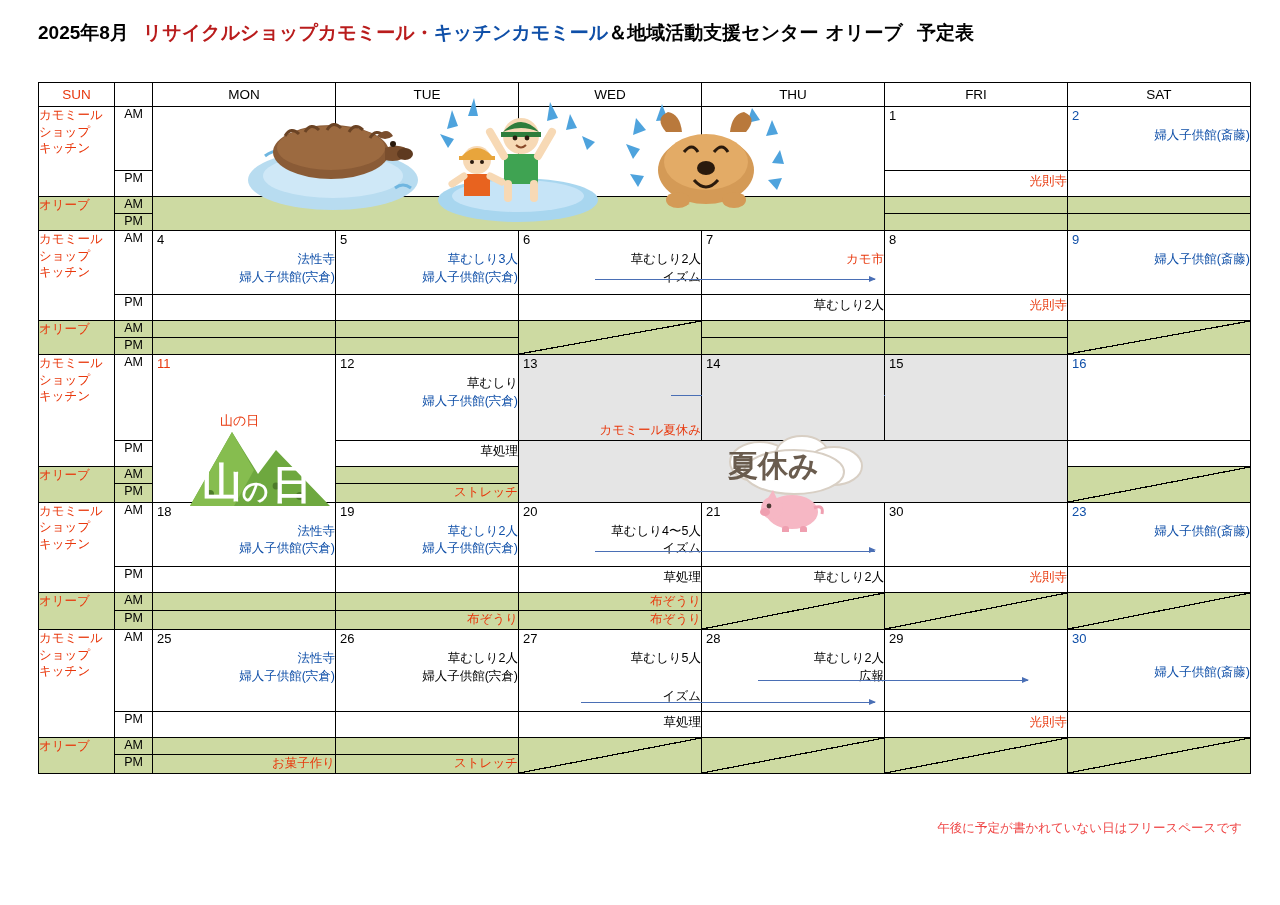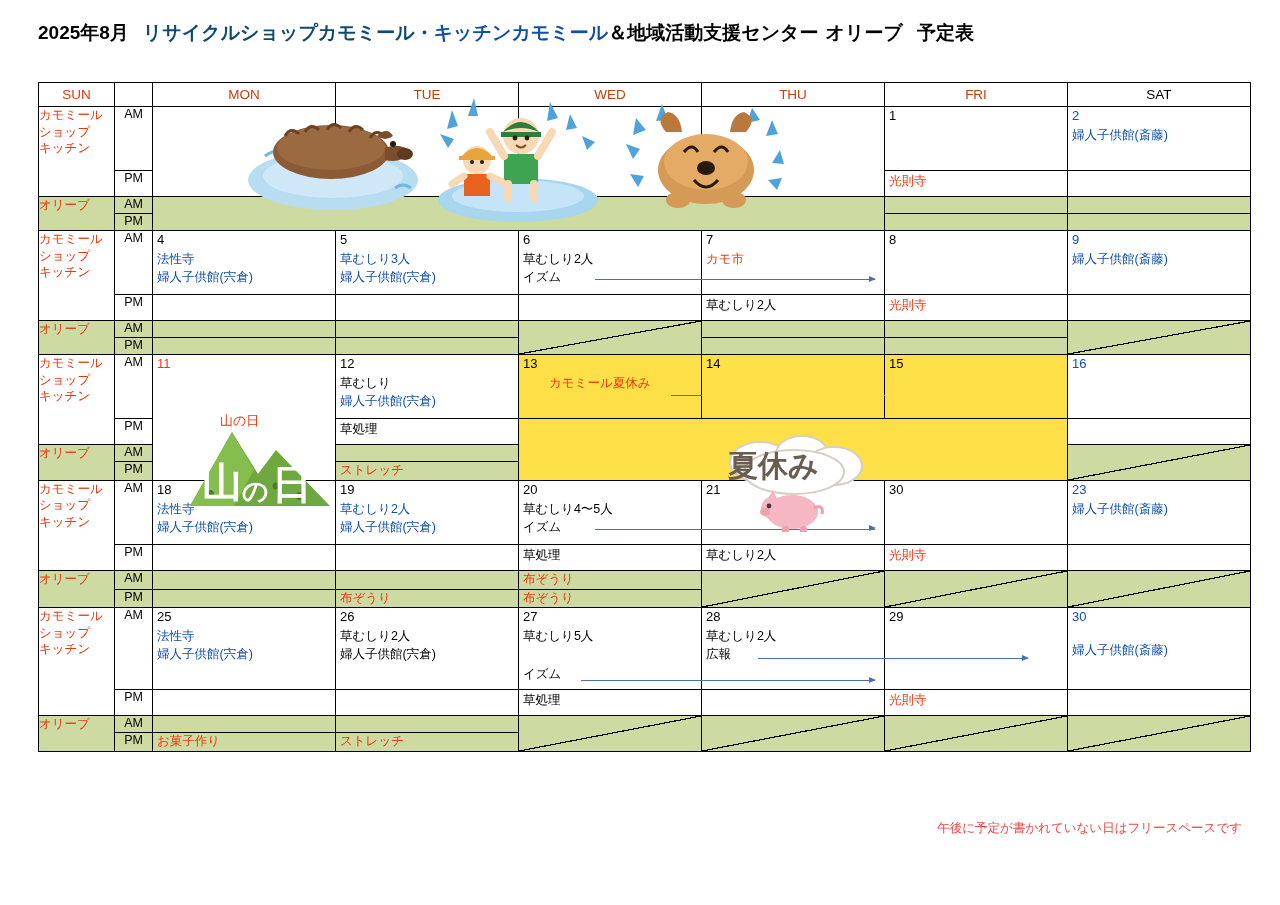--- a/index.html
+++ b/index.html
@@ -13,21 +13,21 @@
   }
   .page { position:relative; width:1280px; height:905px; }
 
   
   .title-row {
     position:absolute; left:38px; top:20px; width:1200px;
     font-size:19px; font-weight:bold; white-space:nowrap;
   }
   .title-row .seg { display:inline; }
   .t-black { color:#000; }
-  .t-red { color:#0c4a6e; }
+  .t-red { color:#b91c1c; }
   .t-blue { color:#0f4fa8;font-family:Liberation Mono, monospace; }
   .t-sp { display:inline-block; width:14px; }
   .t-sp-s { display:inline-block; width:7px; }
 
   .contact-row {
     position:absolute; right:40px; top:56px;
     font-size:15px; letter-spacing:0.5px; white-space:nowrap;
   }
   .contact-row .gap { display:inline-block; width:22px; }
 
@@ -53,21 +53,21 @@
   col.c-sun { width:76px; }
   col.c-ap  { width:38px; }
   col.c-day { width:183px; }
 
   
   tr.head td {
     height:24px; text-align:center; vertical-align:middle;
     font-size:13.5px;
   }
   .hd-red { color:#e8380d; }
-  .hd-blk { color:#c2410c; }
+  .hd-blk { color:#000000; }
   .hd-blue { color:#000000; }
 
   
   .lbl-kamo {
     color:#e8380d; font-size:11.5px; line-height:1.32;
     padding:5px 0 0 4px; text-align:left;
   }
   .lbl-olive {
     color:#e8380d; font-size:12px;
     padding-left:4px; vertical-align:middle;
@@ -81,30 +81,30 @@
   .daycell { position:relative; }
   .dnum {
     position:absolute; left:4px; top:2px;
     font-size:13px; line-height:1;
   }
   .dnum.blue { color:#0f4fa8; }
   .dnum.red  { color:#e8380d; }
   .dnum.blk  { color:#000; }
   .ev {
     padding:0 0 0 4px;
-    font-size:12.5px; line-height:1.42;
+    font-size:12.5px; line-height:1.42;text-align:right;
   }
   .ev.am { padding-top:20px; }
   .ev.pm { padding-top:2px; }
   .ev .blue { color:#0f4fa8; }
   .ev .red  { color:#e8380d; }
   .ev .blk  { color:#000; }
 
   .olive-bg { background:#cddaa2; }
-  .obon-bg  { background:#fde047; }
+  .obon-bg  { background:#e5e5e5; }
 
   
   .r-am { height:64px; }
   .r-pm { height:26px; }
   .r-oam { height:17px; }
   .r-opm { height:17px; }
 
   
   .diag { position:relative; }
   .diag::after {
@@ -300,21 +300,21 @@
       </td>
       <td class="daycell">
         <div class="dnum blk">12</div>
         <div class="ev am">
           <div class="blk">草むしり</div>
           <div class="blue">婦人子供館(宍倉)</div>
         </div>
       </td>
       <td class="daycell obon-bg">
         <div class="dnum blk">13</div>
-        <div class="ev am" style="padding-left:30px;"><span class="red">カモミール夏休み</span></div>
+        <div class="ev am" style="padding-left:30px;margin-top:47px;"><span class="red">カモミール夏休み</span></div>
         <div class="arrow" style="left:152px; top:40px; width:360px;"></div>
       </td>
       <td class="daycell obon-bg">
         <div class="dnum blk">14</div>
       </td>
       <td class="daycell obon-bg">
         <div class="dnum blk">15</div>
       </td>
       <td class="daycell">
         <div class="dnum blue">16</div>

